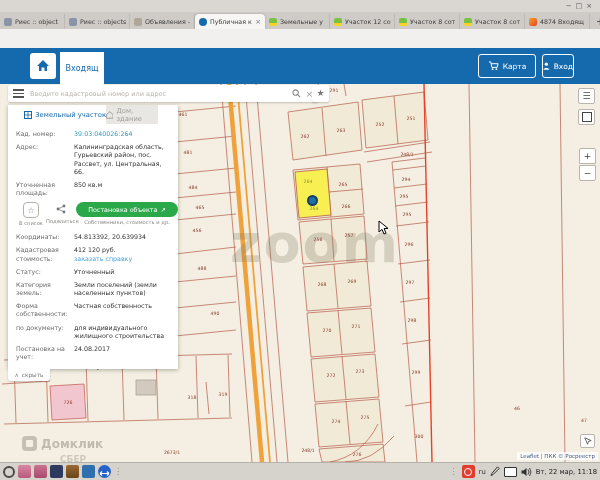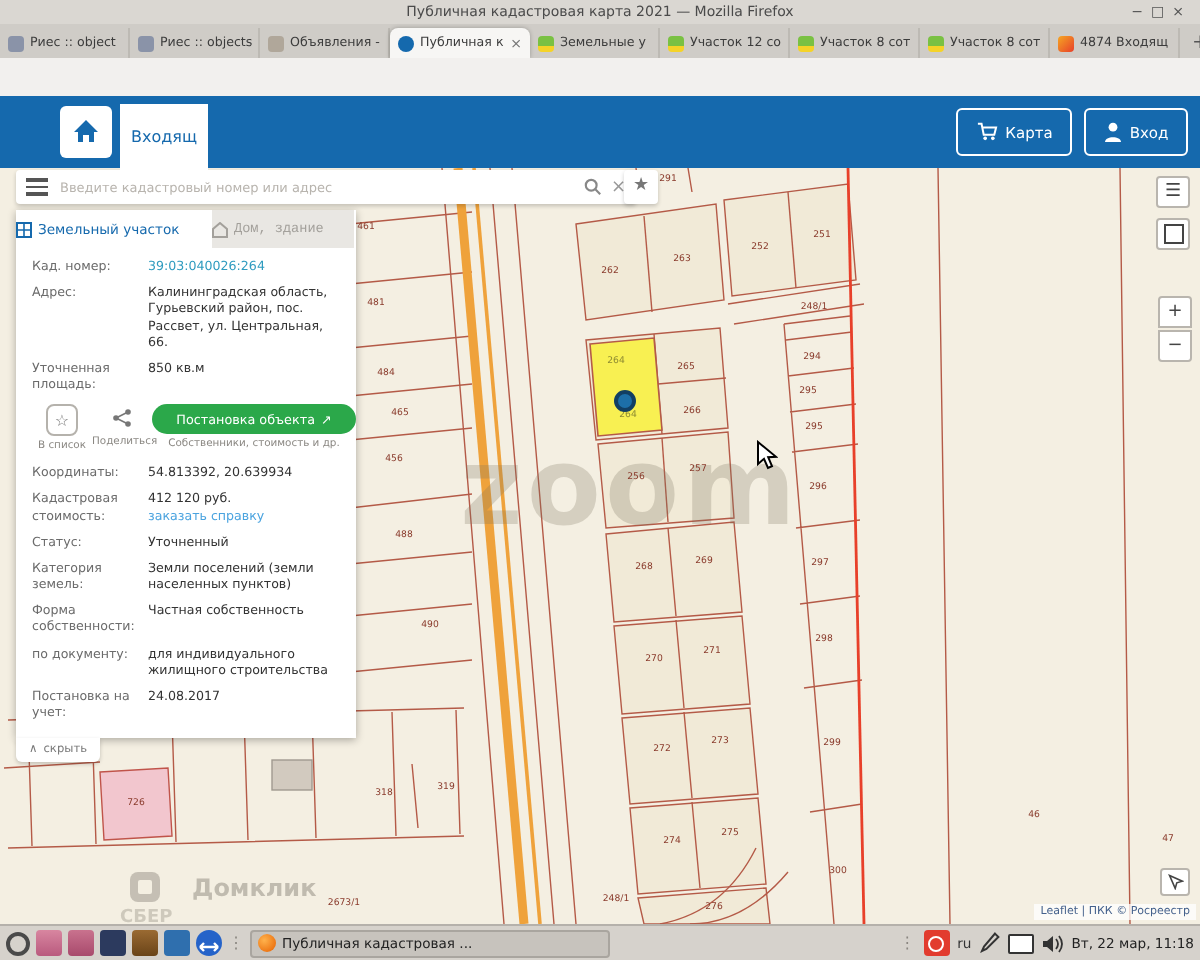--- a/index.html
+++ b/index.html
@@ -35,21 +35,21 @@
           font-size:8px;text-align:center;line-height:34px;}
   .hdrbtn{top:54px;height:24px;border:1px solid #fff;border-radius:3px;color:#fff;font-size:7.5px;
           display:flex;align-items:center;justify-content:center;gap:4px;z-index:5;box-sizing:border-box;}
   
   #map{left:0;top:84px;width:600px;height:378px;background:#f4efe2;overflow:hidden;}
   #mapsvg{position:absolute;left:0;top:0;}
   .plabel{position:absolute;transform:translate(-50%,-50%);font-size:4.6px;color:#8a3b2c;white-space:nowrap;z-index:2;}
   .plabel.sel{color:#8f8c32;}
   #wm-etagi{left:230px;top:128px;font-size:54px;font-weight:bold;letter-spacing:2px;
             color:rgba(125,115,98,.26);z-index:1;}
-  #wm-domclick{left:22px;top:352px;display:flex;align-items:center;gap:16px;z-index:1;margin-left:43px;}
+  #wm-domclick{left:22px;top:352px;display:flex;align-items:center;gap:4px;z-index:1;}
   #wm-domclick .logo{width:15px;height:15px;border-radius:4px;background:rgba(150,144,133,.5);
             display:flex;align-items:center;justify-content:center;}
   #wm-domclick .logo span{width:7px;height:7px;background:#f4efe2;border-radius:1px;display:block;}
   #wm-domclick .txt{font-size:12px;font-weight:bold;color:rgba(150,144,133,.55);}
   #wm-sber{left:60px;top:370px;font-size:9px;font-weight:bold;color:rgba(150,144,133,.4);z-index:1;}
   #marker{left:307px;top:111px;width:11px;height:11px;border-radius:50%;background:#1d6fa8;
           border:2px solid #123f63;box-sizing:border-box;z-index:3;}
   #attribution{right:2px;bottom:2px;background:rgba(255,255,255,.75);font-size:5.5px;color:#44618c;
                padding:1px 3px;z-index:3;}
   .mapbtn{width:17px;height:16px;background:#fff;border:1px solid #b9b5ae;border-radius:2px;box-sizing:border-box;
@@ -61,23 +61,23 @@
   #hamburger i{display:block;height:1.5px;background:#555;margin:2px 0;}
   #searchinput{flex:1;border:none;outline:none;font-size:6.5px;color:#444;min-width:0;
                font-family:"DejaVu Sans",sans-serif;}
   #searchinput::placeholder{color:#b8b4ae;}
   #starbtn{left:312px;top:1px;width:17px;height:17px;background:#fff;border-radius:2px;z-index:3;
            text-align:center;line-height:17px;font-size:9px;color:#777;box-shadow:0 1px 2px rgba(0,0,0,.2);}
   
   #panelwrap{left:8px;top:21px;width:170px;z-index:3;}
   #panel{background:#fff;box-shadow:0 1px 4px rgba(0,0,0,.3);}
   #paneltabs{display:flex;height:19px;}
-  #paneltabs .ptab{flex:none;display:flex;align-items:center;justify-content:flex-start;gap:3px;font-size:6.8px;}
+  #paneltabs .ptab{flex:none;display:flex;align-items:center;justify-content:flex-end;gap:3px;font-size:6.8px;}
   #ptab-land{width:98px;color:#1569ad;background:#fff;}
-  #ptab-house{width:71px;color:#a3a09b;background:#e9e7e3;font-family:Liberation Mono, monospace;}
+  #ptab-house{width:52px;color:#a3a09b;background:#e9e7e3;}
   #panelbody{padding:6px 8px 8px 8px;}
   .prow{display:flex;margin-bottom:5px;}
   .plab{width:58px;flex:none;font-size:6.3px;color:#6b6b6b;line-height:1.3;}
   .pval{flex:1;font-size:6.3px;color:#333;line-height:1.3;}
   .plink{color:#2e9bbf;}
   .plink2{color:#4aa3df;display:block;}
   #actions{display:flex;margin:3px 0 7px 0;}
   .actcol{width:30px;flex:none;text-align:center;}
   .actbtn{width:14px;height:14px;border:1px solid #b5b2ac;border-radius:4px;margin:0 auto;
           display:flex;align-items:center;justify-content:center;font-size:8px;color:#777;}
@@ -97,21 +97,20 @@
            overflow:hidden;white-space:nowrap;box-sizing:border-box;}
   #tray{margin-left:auto;display:flex;align-items:center;gap:4px;}
   #clock{font-size:6.8px;color:#222;}
   #kbd{font-size:6.8px;color:#333;}
   .cursor-svg{z-index:6;}
 </style>
 </head>
 <body>
 
 <div class="abs" id="titlebar">
-  <span>Публичная кадастровая карта 2021 — Mozilla Firefox</span>
   <span class="abs" id="wincontrols"><span>−</span><span>□</span><span>×</span></span>
 </div>
 
 <div class="abs" id="tabbar">
   <div class="tab">
       <span class="tabicon" style="background:#8a93a8"></span>
       <span>Риес :: object</span>
     </div>
   <div class="tab">
       <span class="tabicon" style="background:#8a93a8"></span>
@@ -172,21 +171,21 @@
 </div>
 <div class="abs" id="maptab">Входящ</div>
 <div class="abs hdrbtn" style="left:478px;width:58px">
   <svg width="11" height="10" viewBox="0 0 12 11">
       <path d="M1 1 H3 L4.2 7 H10 L11 3 H3.6" stroke="#fff" stroke-width="1.1" fill="none"></path>
       <circle cx="5" cy="9" r="1" fill="#fff"></circle>
       <circle cx="9.2" cy="9" r="1" fill="#fff"></circle>
     </svg>
   <span>Карта</span>
 </div>
-<div class="abs hdrbtn" style="left:542px;width:52px">
+<div class="abs hdrbtn" style="left:542px;width:32px">
   <svg width="9" height="10" viewBox="0 0 9 10">
       <circle cx="4.5" cy="2.6" r="2.2" fill="#fff"></circle>
       <path d="M0.5 10 C0.5 6.8 8.5 6.8 8.5 10 Z" fill="#fff"></path>
     </svg>
   <span>Вход</span>
 </div>
 
 <div class="abs" id="map">
   <svg id="mapsvg" width="600" height="378" viewBox="0 0 600 378">
     <g stroke="#b45a47" stroke-width="0.7" fill="none">
@@ -426,24 +425,20 @@
   <span class="tbicon" style="border:2.5px solid #4a4a4a;border-radius:50%;width:8px;height:8px;background:#d6d2cc"></span>
   <span class="tbicon" style="background:linear-gradient(180deg,#d886a0,#b95a7e)"></span>
   <span class="tbicon" style="background:linear-gradient(180deg,#c9728e,#a84a6c)"></span>
   <span class="tbicon" style="background:#2c3a5e"></span>
   <span class="tbicon" style="background:linear-gradient(180deg,#9a6a32,#6a4418)"></span>
   <span class="tbicon" style="background:#2f6fae"></span>
   <span class="tbicon" style="background:#2563c9;border-radius:50%;position:relative"><svg width="13" height="13" viewBox="0 0 13 13">
         <path d="M2 6.5 H11 M2 6.5 L4 4.5 M2 6.5 L4 8.5 M11 6.5 L9 4.5 M11 6.5 L9 8.5" stroke="#fff" stroke-width="1.2" fill="none"></path>
       </svg></span>
   <span style="color:#8a8680;font-size:8px">⋮</span>
-  <div id="taskbtn">
-    <span style="width:9px;height:9px;border-radius:50%;background:radial-gradient(circle at 35% 35%,#ffb24c,#e66000);flex:none"></span>
-    <span>Публичная кадастровая ...</span>
-  </div>
   <div id="tray">
     <span style="color:#8a8680;font-size:8px">⋮</span>
     <span class="tbicon" style="background:#e23c2e;display:flex;align-items:center;justify-content:center">
         <span style="width:6px;height:6px;border:1.3px solid #fff;border-radius:50%;display:block"></span>
       </span>
     <span id="kbd">ru</span>
     <svg width="10" height="11" viewBox="0 0 10 11">
         <path d="M7.5 0.8 L9.2 2.5 L3.2 8.5 L1 9.5 L2 7.3 Z" fill="none" stroke="#333" stroke-width="1"></path>
       </svg>
     <span style="width:11px;height:8px;border:1.2px solid #333;border-radius:1px;background:#fff;display:inline-block"></span>

